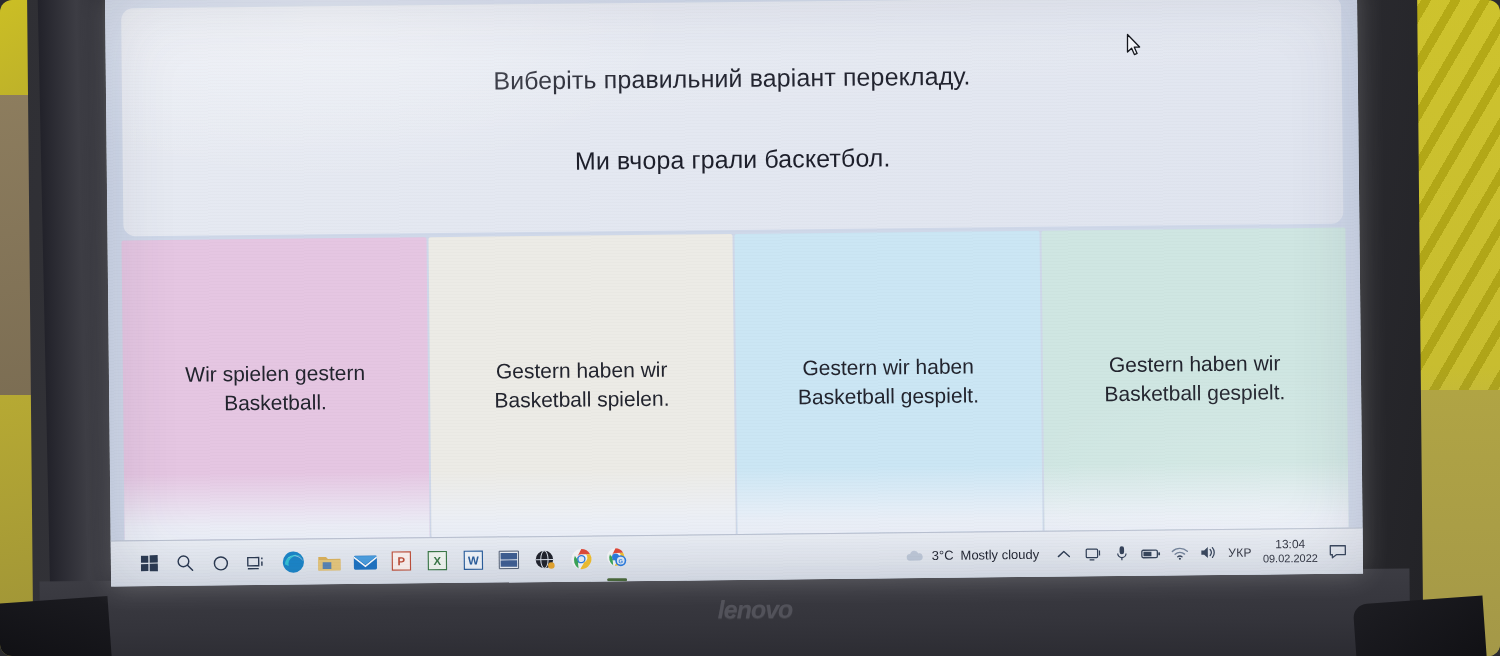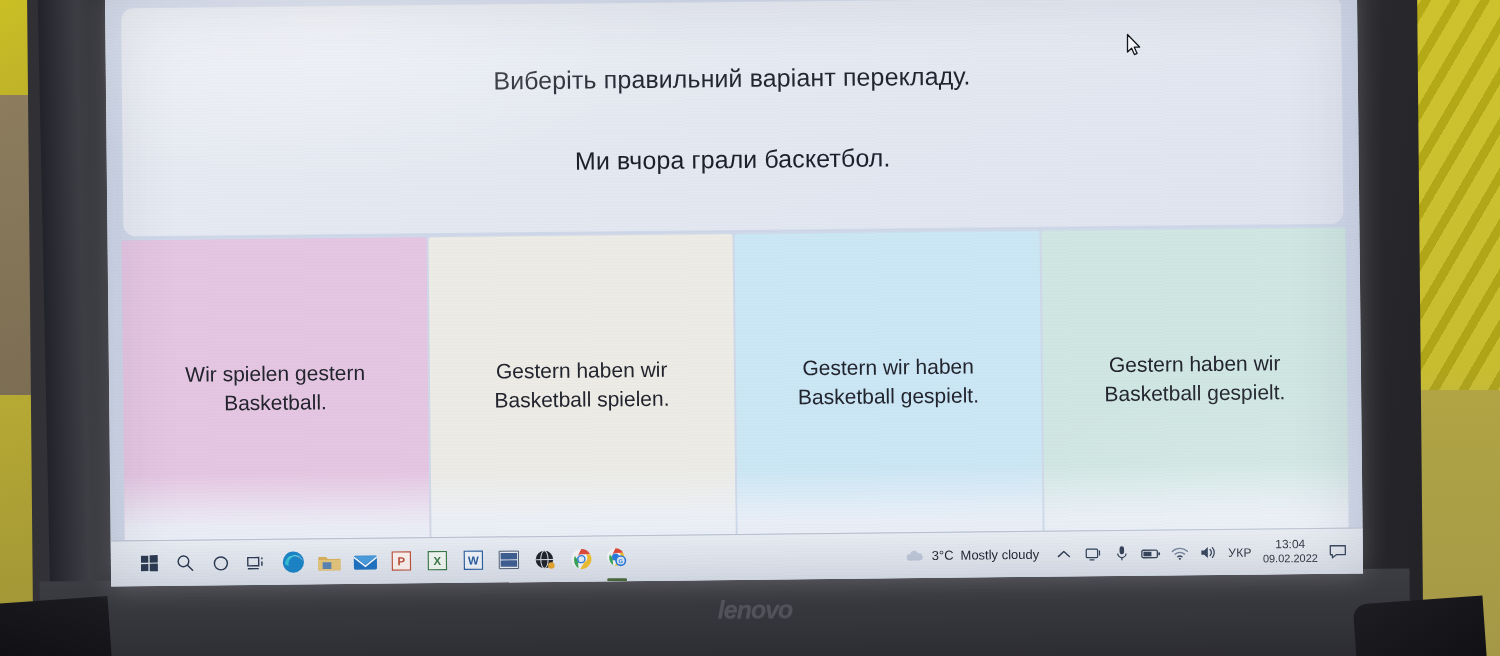--- a/index.html
+++ b/index.html
@@ -4,21 +4,21 @@
 <style>
   * { margin:0; padding:0; box-sizing:border-box; }
   html,body { width:1500px; height:656px; overflow:hidden; }
   body {
     font-family:"Liberation Sans", sans-serif;
     background:#2b2b2f;
     position:relative;
   }
 
   
-  #photo-scene { position:absolute; inset:0; overflow:hidden; }
+  #photo-scene { position:absolute; inset:0; overflow:hidden;border-radius:12px; }
 
   .wall-right {
     position:absolute; left:1385px; top:-20px; width:180px; height:700px;
     background:
       repeating-linear-gradient(118deg, rgba(0,0,0,.10) 0px, rgba(0,0,0,.10) 9px, rgba(255,255,255,.09) 9px, rgba(255,255,255,.09) 26px),
       linear-gradient(180deg,#c9bd18 0%,#c3b71b 55%,#b5a93a 70%,#a79d47 100%);
     transform:skewX(-3deg);
   }
   .wall-right-lower {
     position:absolute; left:1380px; top:390px; width:200px; height:270px;

